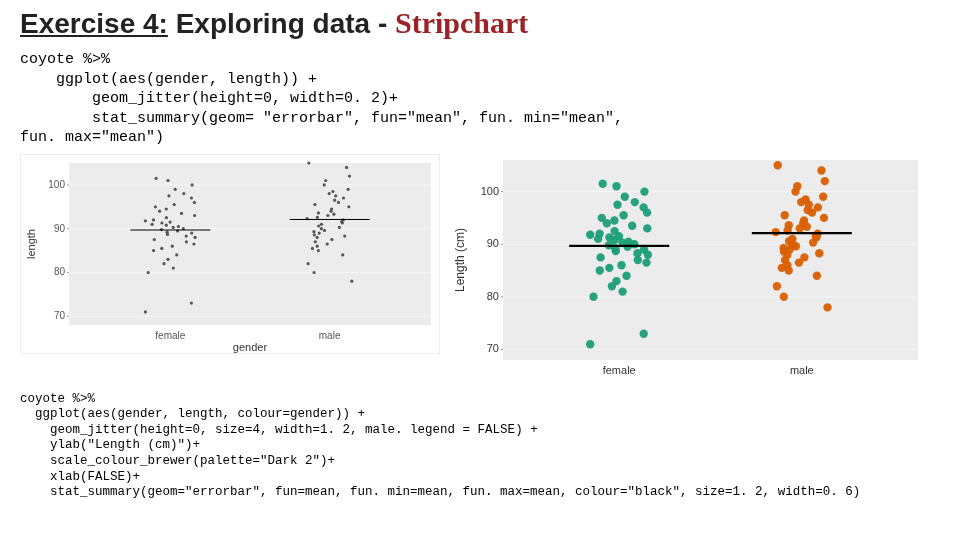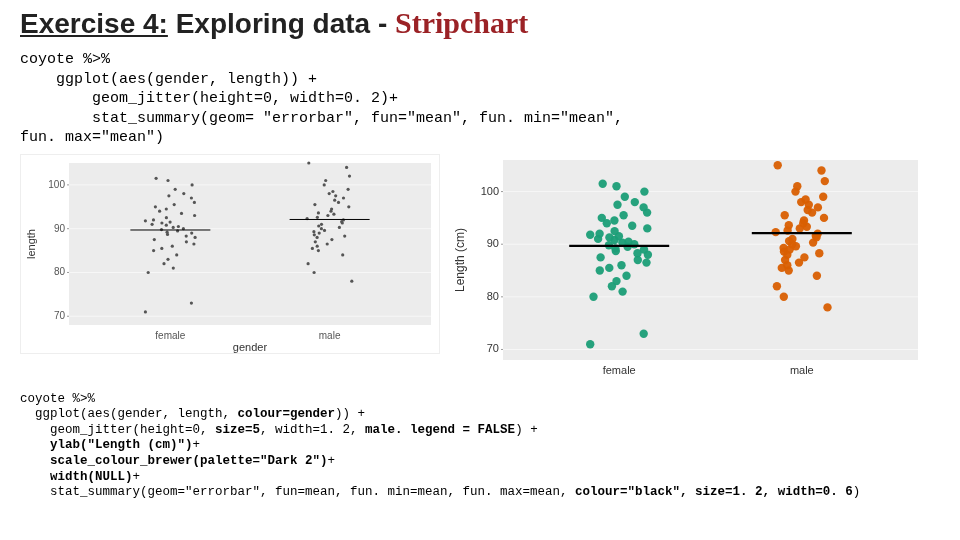--- a/index.html
+++ b/index.html
@@ -56,21 +56,21 @@
   .tick2 { font-family: Arial, sans-serif; font-size: 11px; fill: #333; }
   .axis-lab { font-family: Arial, sans-serif; font-size: 11px; fill: #333; }
   .axis-lab2 { font-family: Arial, sans-serif; font-size: 12px; fill: #333; }
   .code2 {
     font-family: "Courier New", monospace;
     font-size: 12.5px;
     white-space: pre;
     color: #000;
     line-height: 1.25;
   }
-  .code2 b { font-weight: bold; }
+  .code2 b { font-weight: normal; }
 </style>
 </head>
 <body>
 
 <div class="slide">
   <h1 class="title">
     <span class="ul">Exercise 4:</span><span> Exploring data - </span><span class="strip">Stripchart</span>
   </h1>
 
   <pre class="code1">coyote %&gt;%
@@ -298,18 +298,18 @@
           <circle cx="376.8" cy="27.1" r="4.2" fill="#d95f02" fill-opacity="0.95"></circle>
           <circle cx="373.5" cy="16.5" r="4.2" fill="#d95f02" fill-opacity="0.95"></circle>
           <circle cx="329.7" cy="11.3" r="4.2" fill="#d95f02" fill-opacity="0.95"></circle>
           <line x1="303.8" y1="79.15789473684214" x2="403.8" y2="79.15789473684214" stroke="black" stroke-width="2.2"></line>
         </svg>
     </div>
   </div>
 
   <pre class="code2"><span>coyote %&gt;%
   ggplot(aes(gender, length, </span><b>colour=gender</b><span>)) +
-    geom_jitter(height=0, </span><b>size=5</b><span>, width=1. 2, </span><b>male. legend = FALSE</b><span>) +
+    geom_jitter(height=0, </span><b>size=4</b><span>, width=1. 2, </span><b>male. legend = FALSE</b><span>) +
     </span><b>ylab("Length (cm)")</b><span>+
     </span><b>scale_colour_brewer(palette="Dark 2")</b><span>+
-    </span><b>width(NULL)</b><span>+
+    </span><b>xlab(FALSE)</b><span>+
     stat_summary(geom="errorbar", fun=mean, fun. min=mean, fun. max=mean, </span><b>colour="black", size=1. 2, width=0. 6</b><span>)</span></pre>
 </div>
 
 </body></html>

